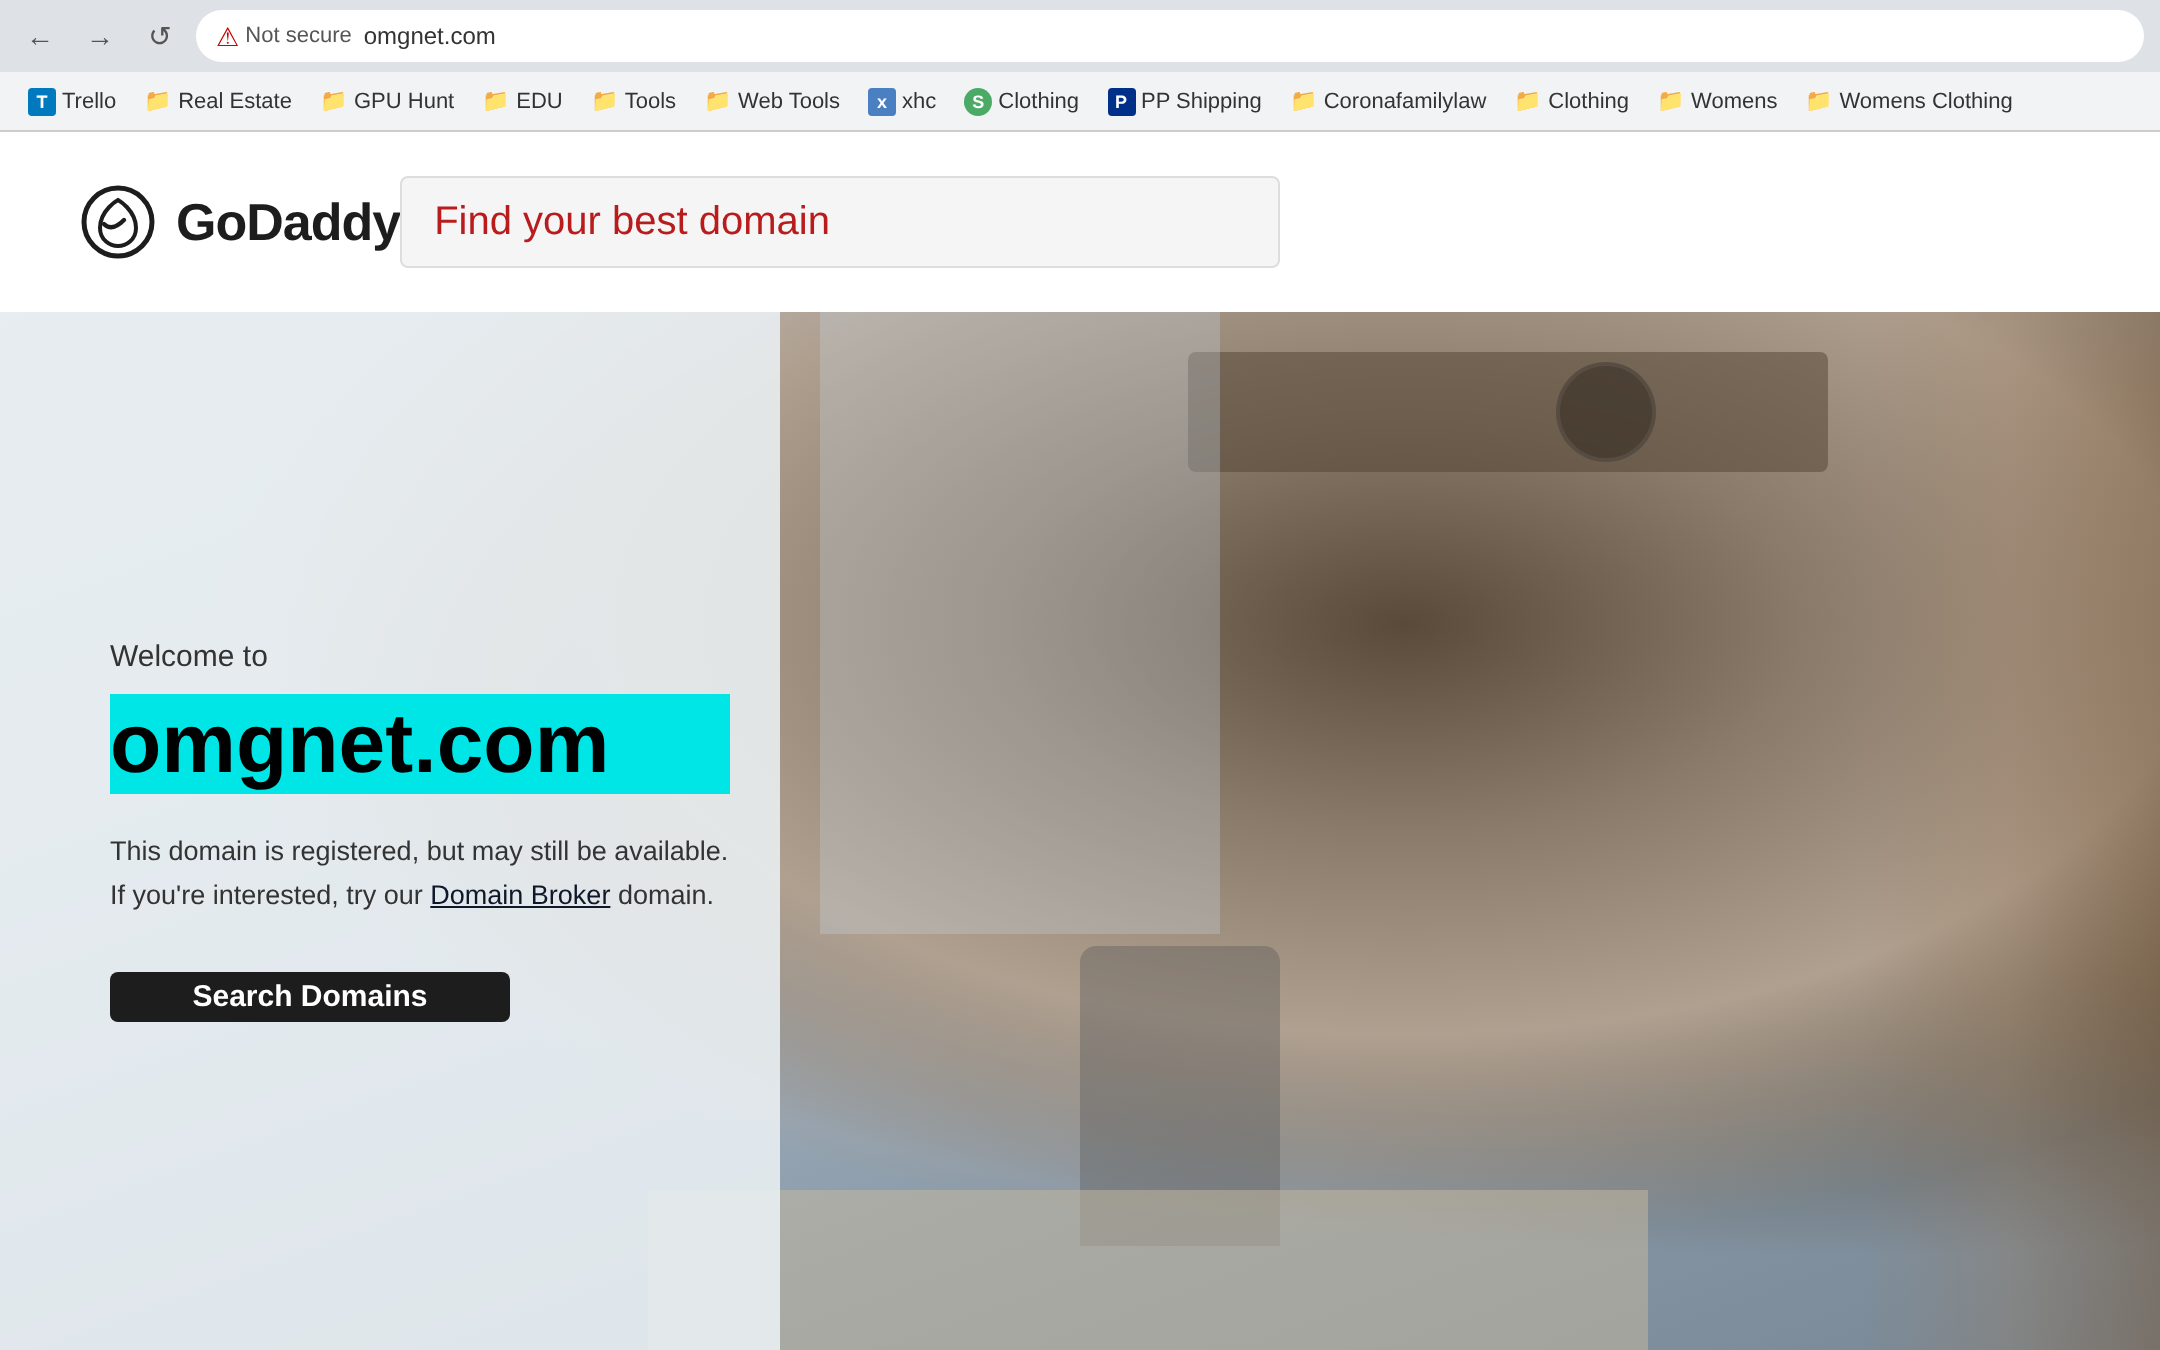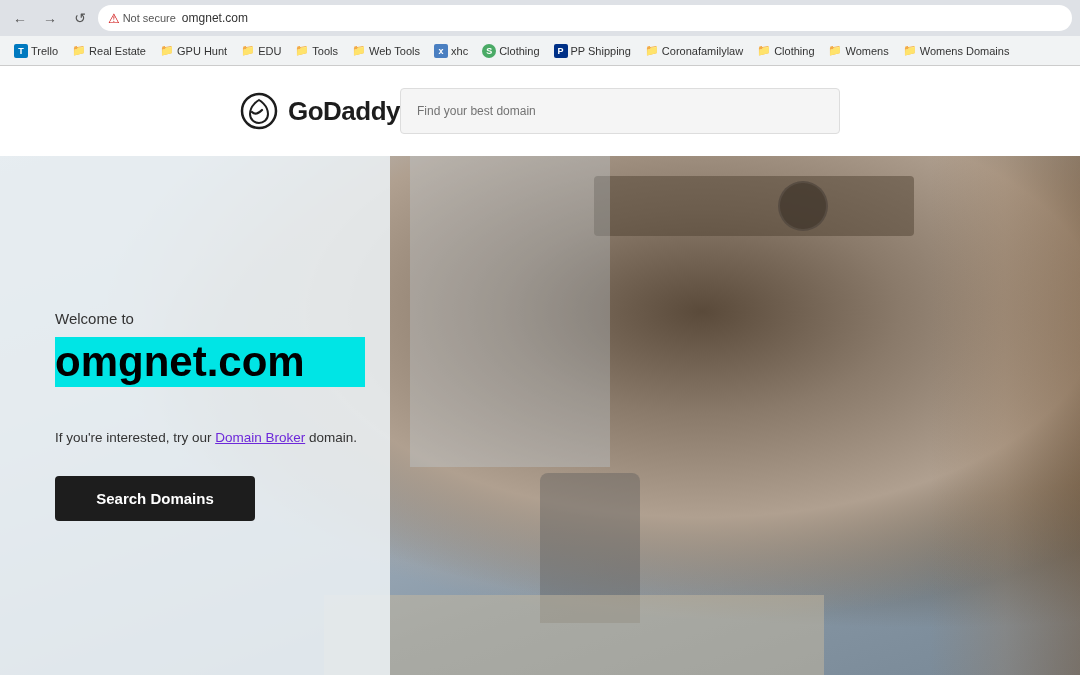--- a/index.html
+++ b/index.html
@@ -83,22 +83,22 @@
       width: 100%;
       height: calc(675px - 36px - 30px);
       background: #fff;
       position: relative;
     }
 
     
     .godaddy-header {
       display: flex;
       align-items: center;
-      justify-content: center;
-      padding: 20px 28px;
+      justify-content: flex-start;
+      padding: 20px 40px;
       background: #fff;
       height: 90px;
       position: relative;
       z-index: 10;
     }
 
     .godaddy-logo {
       display: flex;
       align-items: center;
       gap: 10px;
@@ -189,31 +189,31 @@
     }
 
     .description-text {
       font-size: 13.5px;
       color: #333;
       line-height: 1.6;
       margin-bottom: 28px;
     }
 
     .domain-broker-link {
-      color: #6d28d9;
+      color: #0f172a;
       text-decoration: underline;
       cursor: pointer;
     }
 
     .search-domains-btn {
       display: inline-block;
       background: #1d1d1d;
       color: #fff;
       border: none;
-      padding: 14px 32px;
+      padding: 4px 32px;
       font-size: 15px;
       font-weight: 600;
       border-radius: 4px;
       cursor: pointer;
       width: 200px;
       text-align: center;
     }
 
     
     .trello-blue { background: #0079BF; color: white; }
@@ -294,40 +294,40 @@
       <span>Clothing</span>
     </div>
 
     <div class="bookmark-item">
       <span class="bookmark-icon" style="font-size:11px;">📁</span>
       <span>Womens</span>
     </div>
 
     <div class="bookmark-item">
       <span class="bookmark-icon" style="font-size:11px;">📁</span>
-      <span>Womens Domains</span>
+      <span>Womens Clothing</span>
     </div>
   </div>
 </div>
 
 <div class="page-content">
 
   <div class="godaddy-header">
     <div class="godaddy-logo">
 
       <svg class="logo-icon" viewBox="0 0 38 38" fill="none" xmlns="http://www.w3.org/2000/svg">
         <circle cx="19" cy="19" r="17" stroke="#1d1d1d" stroke-width="2.5" fill="none"></circle>
         <path d="M19 8 C19 8, 28 13, 28 22 C28 28, 23 31, 19 31 C15 31, 10 28, 10 22 C10 13, 19 8, 19 8Z" fill="none" stroke="#1d1d1d" stroke-width="2"></path>
         <path d="M12 20 Q16 24 22 18" stroke="#1d1d1d" stroke-width="2.2" fill="none" stroke-linecap="round"></path>
       </svg>
       <span style="font-size:26px;font-weight:bold;letter-spacing:-0.5px;">GoDaddy</span>
     </div>
 
     <div class="search-bar">
-      <span style="color:#737373;font-size:12px;">Find your best domain</span>
+      <span style="color:#b91c1c;font-size:20px;">Find your best domain</span>
     </div>
   </div>
 
   <div class="hero-section">
 
     <div class="hero-photo"></div>
 
     <div style="position:absolute; top:0; left:0; right:0; bottom:0; z-index:1; overflow:hidden;">
 
       <div style="position:absolute; top:20px; left:55%; width:320px; height:60px; background:rgba(80,65,50,0.5); border-radius:4px;"></div>
@@ -346,21 +346,21 @@
     </div>
 
     <div class="hero-left-panel"></div>
 
     <div class="hero-content">
       <p class="welcome-text">Welcome to</p>
 
       <h1 class="domain-name">omgnet.com</h1>
 
       <p class="description-text">
-        <br>
+        <span>This domain is registered, but may still be available.</span><br>
         <span>If you're interested, try our </span><a class="domain-broker-link">Domain Broker</a><span> domain.</span>
       </p>
 
       <button class="search-domains-btn">Search Domains</button>
     </div>
   </div>
 
 </div>
 
 </body></html>

